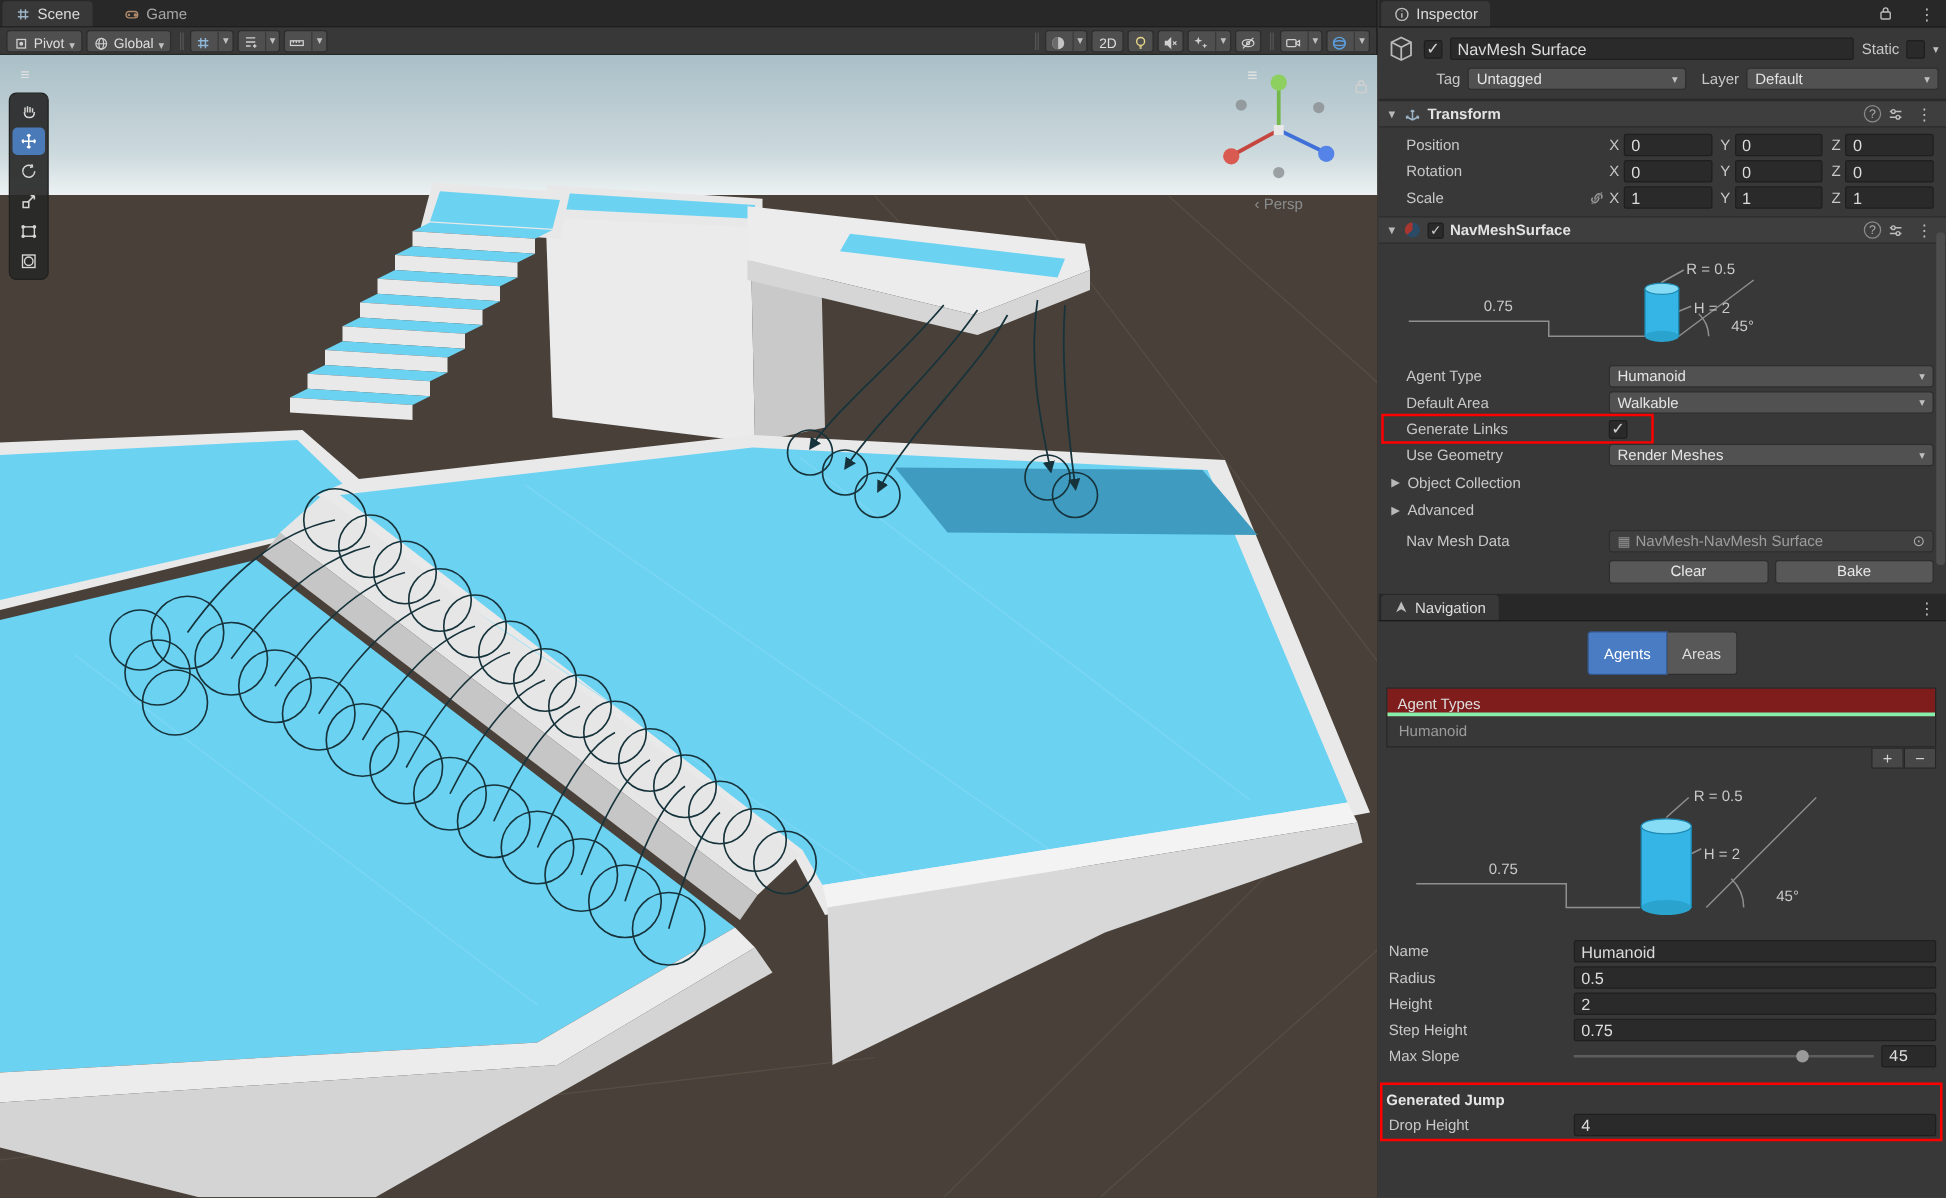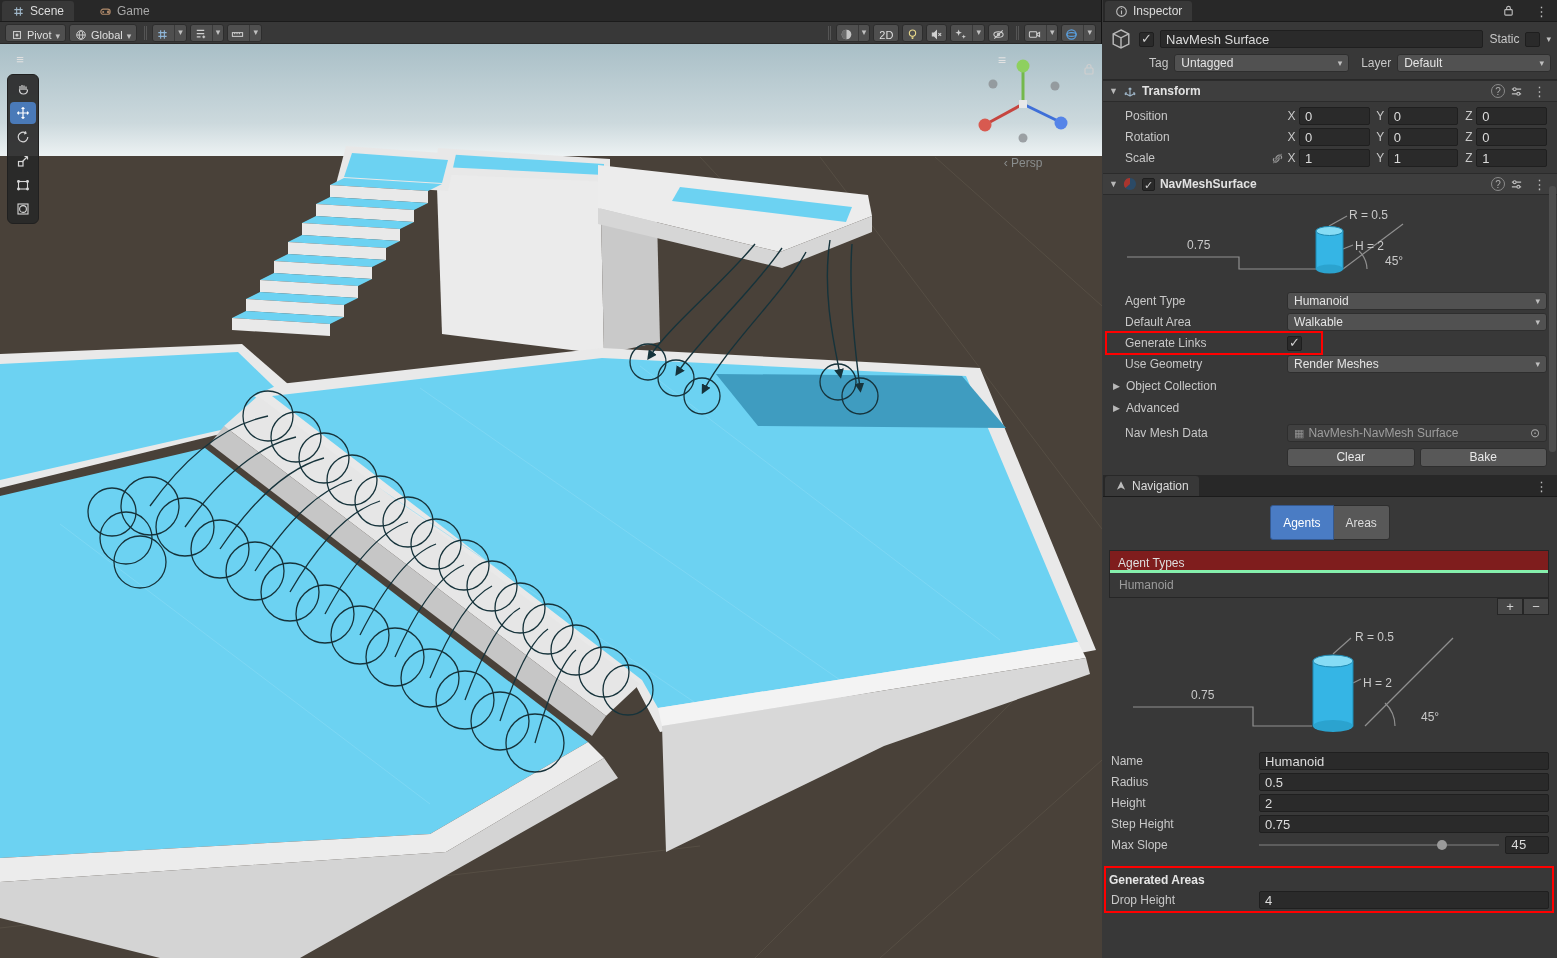--- a/index.html
+++ b/index.html
@@ -730,21 +730,21 @@
     <span class="lbl">Max Slope</span>
     <div class="slider">
       <div class="track"></div>
       <div class="thumb"></div>
     </div>
     <input class="field" style="flex: 0 0 44px; font-family: Liberation Mono, monospace;" value="45">
   </div>
 
   <div id="gen-links">
     <span class="redbox" style="left:1px;right:3px;top:-3px;bottom:-3px"></span>
-    <div class="title">Generated Areas</div>
+    <div class="title">Generated Jump</div>
     <div class="nrow">
       <span class="lbl">Drop Height</span>
       <input class="field" value="4" style="">
     </div>
   </div>
 
   <div id="insp-scrollbar"></div>
 </div>
 
 </body></html>

